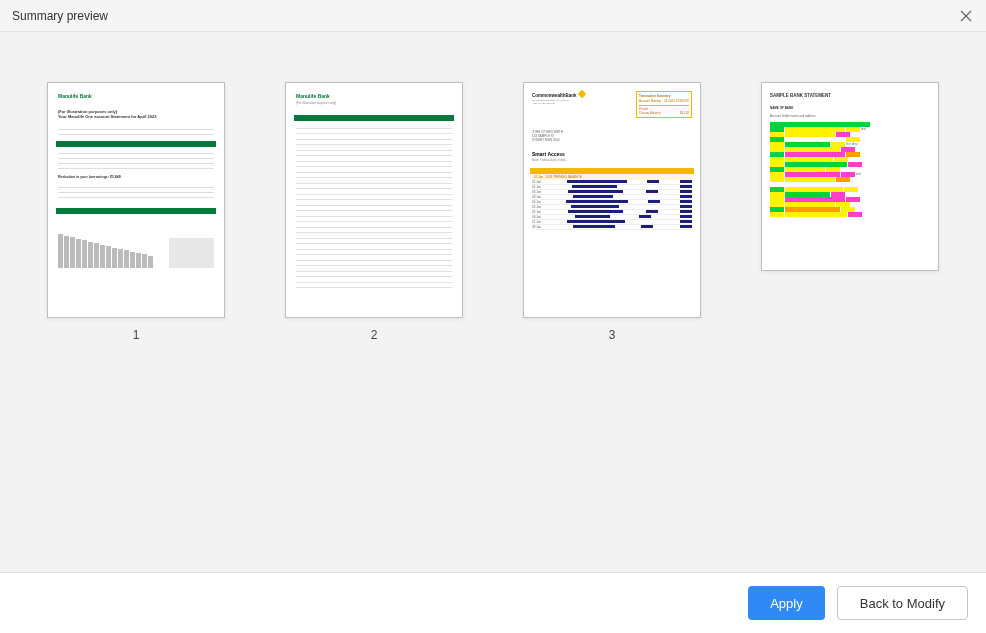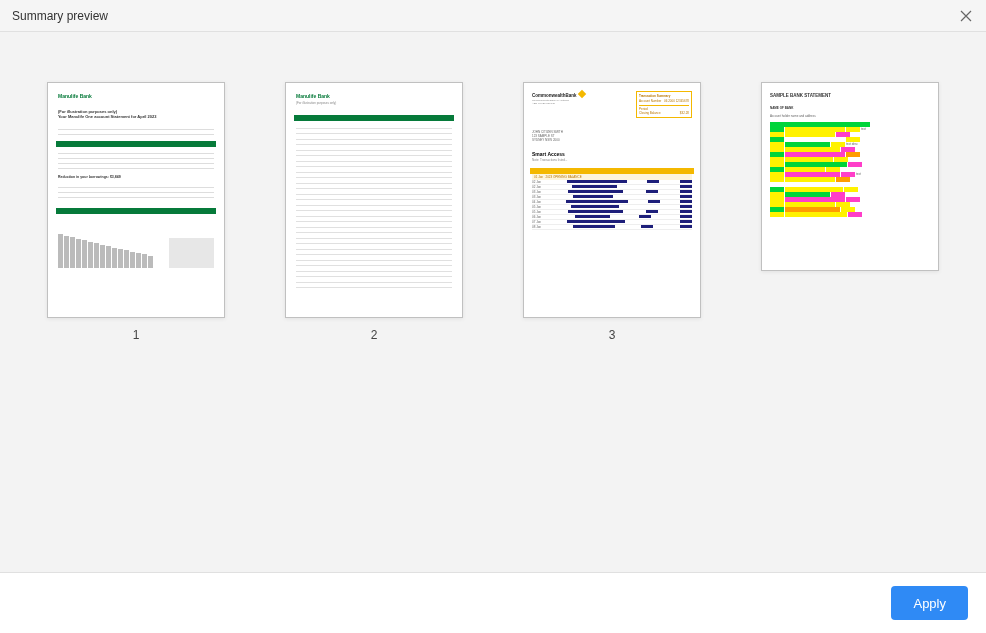--- a/index.html
+++ b/index.html
@@ -365,13 +365,14 @@
             </div>
         </div>
       </div>
     </div>
   </div>
 
 </div>
 
 <div class="footer">
   <button class="btn btn-primary">Apply</button>
+  <button class="btn btn-secondary">Back to Modify</button>
 </div>
 
 </body></html>

